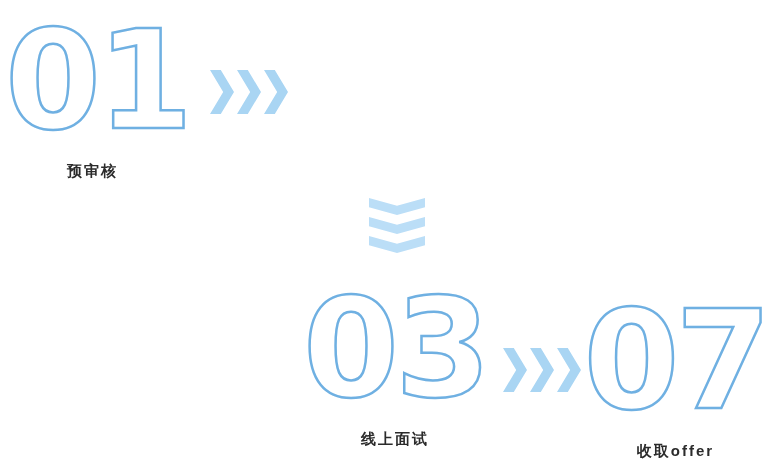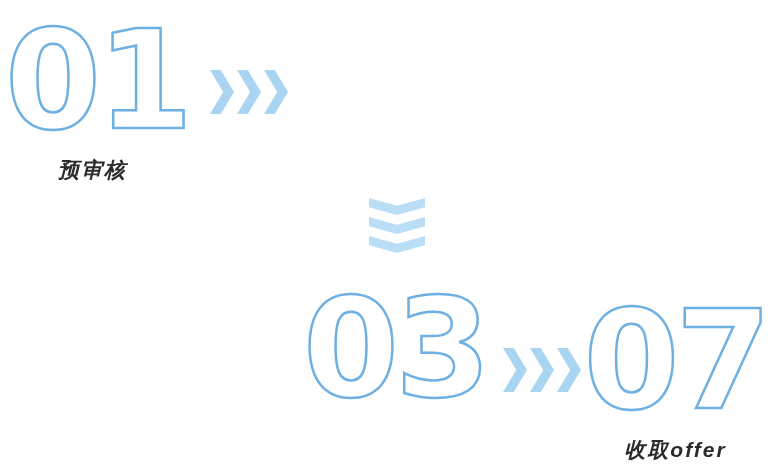--- a/index.html
+++ b/index.html
@@ -26,26 +26,25 @@
     font-family:"DejaVu Sans",sans-serif;
     font-weight:bold;
     font-size:138px;
     line-height:1.0;
     letter-spacing:-4px;
     color:transparent;
     -webkit-text-stroke:2.5px var(--c-number);
     user-select:none;
   }
   .step-label{
-    margin-top:6px;
-    font-size:21px;
+    margin-top:12px;
+    font-size:15px;
     font-weight:bold;
     color:var(--c-label);
     letter-spacing:2px;
-    font-style:italic;
   }
   .chev-row{
     position:absolute;
     display:flex;
     gap:3px;
     align-items:center;
   }
   .chev-col{
     position:absolute;
     display:flex;
@@ -82,20 +81,21 @@
 
 
   <div class="chev-col" style="left:369px;top:198px;">
     <div class="chev-d"></div>
     <div class="chev-d"></div>
     <div class="chev-d"></div>
   </div>
 
   <div class="step" style="left:300px;top:280px;width:190px;">
     <div class="step-number">03</div>
+    <div class="step-label">线上面试</div>
   </div>
 
   <div class="chev-row" style="left:503px;top:348px;">
     <div class="chev-r"></div>
     <div class="chev-r"></div>
     <div class="chev-r"></div>
   </div>
 
   <div class="step" style="left:578px;top:292px;width:195px;">
     <div class="step-number">07</div>

